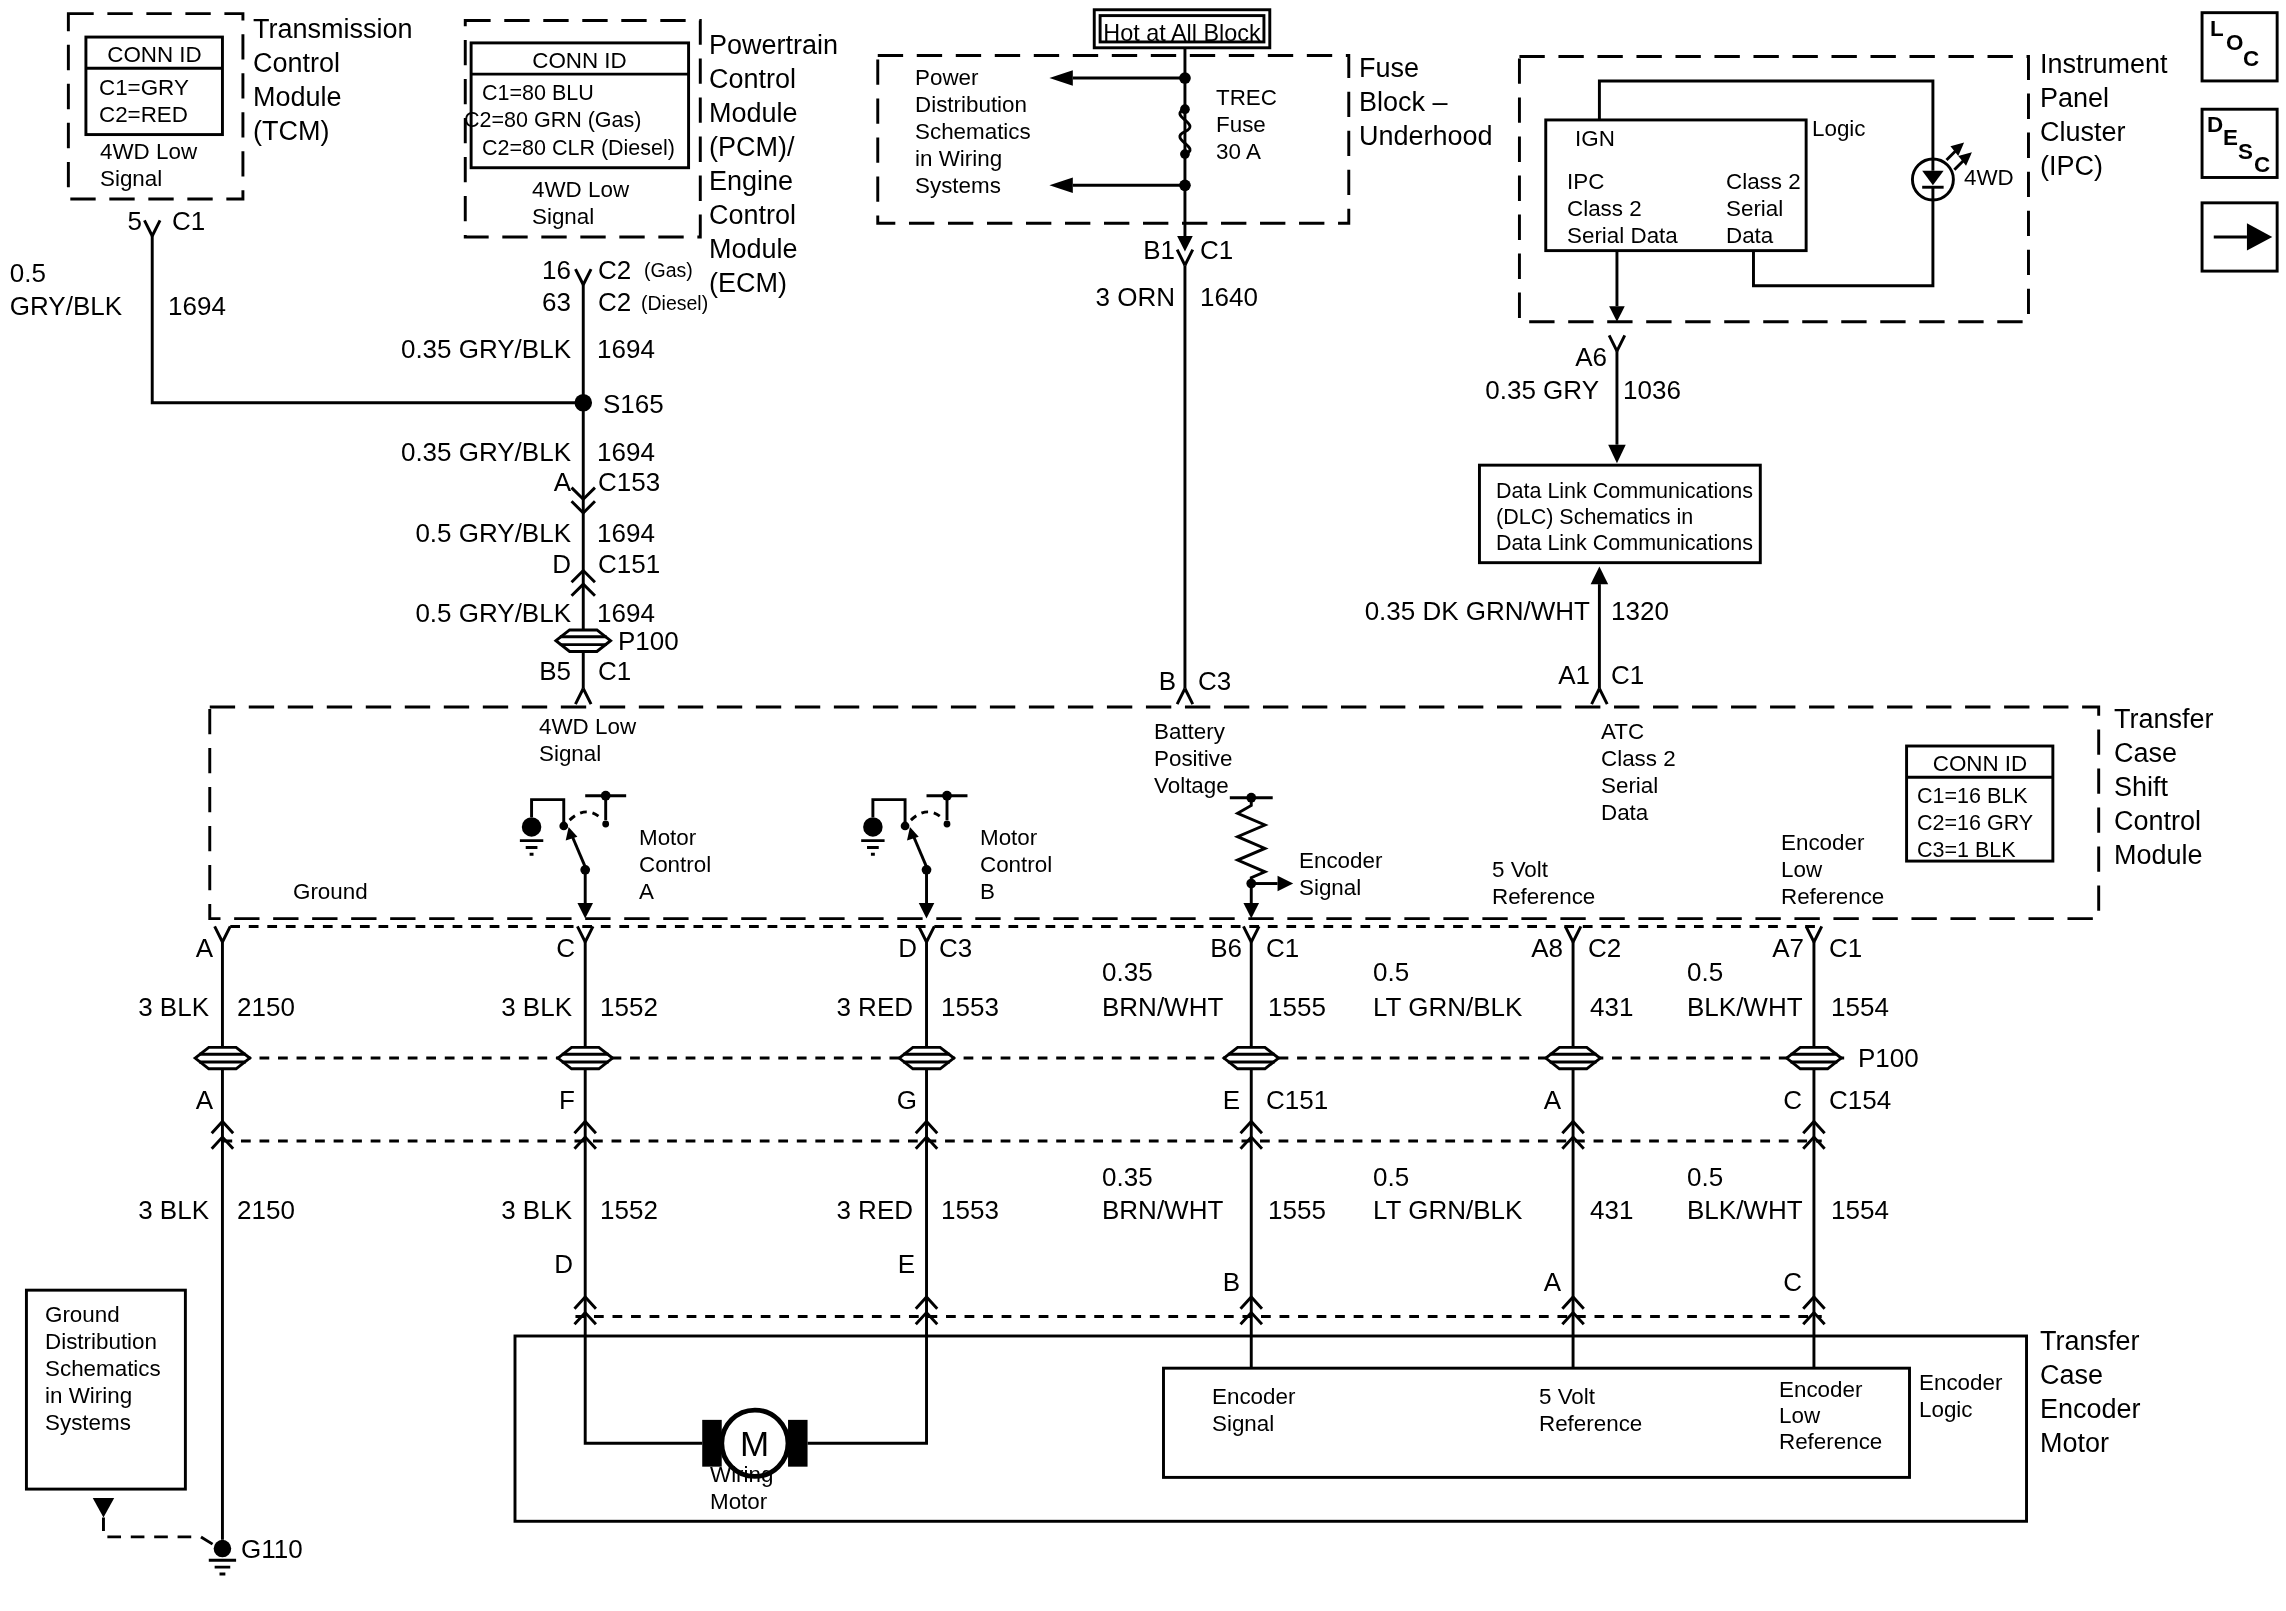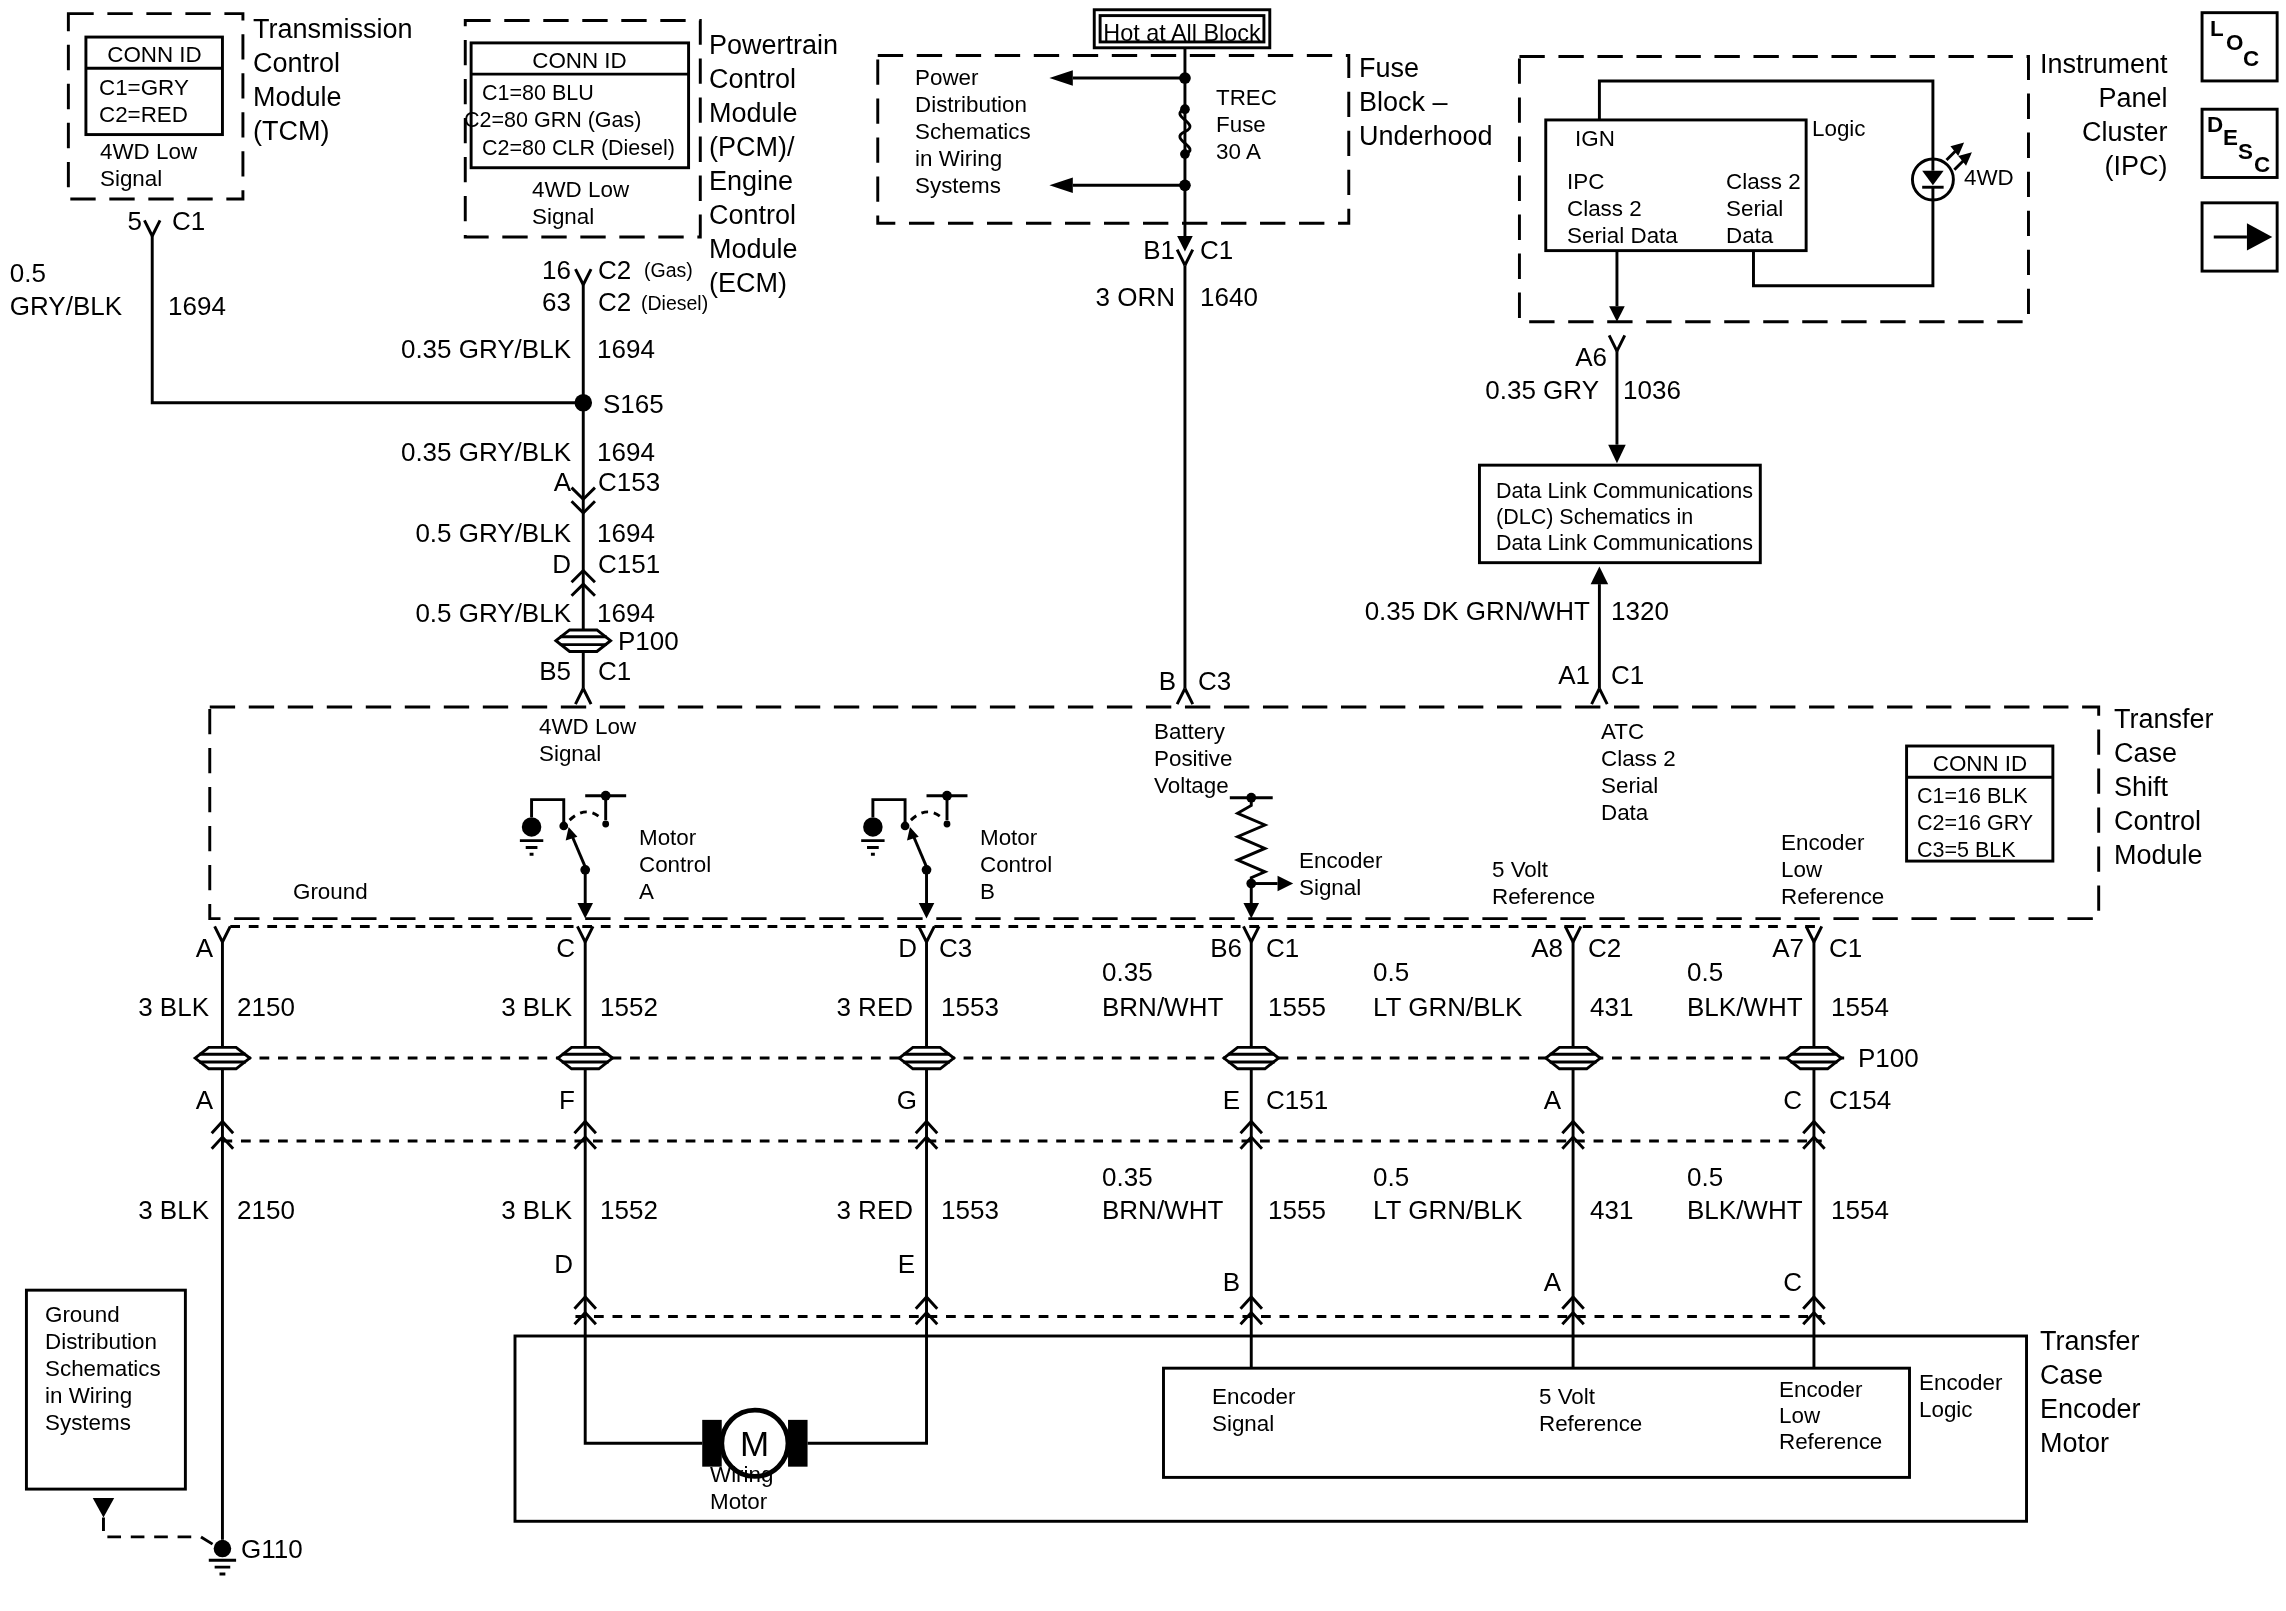--- a/index.html
+++ b/index.html
@@ -365,21 +365,21 @@
 
 <div class="t s23" style="left:1575px;top:125px;">IGN</div>
 <div class="t s23" style="left:1567px;top:168px;">IPC
 Class 2
 Serial Data</div>
 <div class="t s23" style="left:1726px;top:168px;">Class 2
 Serial
 Data</div>
 <div class="t s23" style="left:1812px;top:115px;">Logic</div>
 <div class="t s23" style="left:1964px;top:164px;">4WD</div>
-<div class="t s28" style="left:2040px;top:47px;text-align:right;">Instrument
+<div class="t s28" style="left:2040px;top:47px;">Instrument
 Panel
 Cluster
 (IPC)</div>
 <div class="t ra" style="right:680px;top:341px;">A6</div>
 <div class="t ra" style="right:688px;top:374px;">0.35 GRY</div>
 <div class="t" style="left:1623px;top:374px;">1036</div>
 
 <div class="t s22" style="left:1496px;top:478px;">Data Link Communications
 (DLC) Schematics in
 Data Link Communications</div>
@@ -407,21 +407,21 @@
 <div class="t s23" style="left:1299px;top:847px;">Encoder
 Signal</div>
 <div class="t s23" style="left:1492px;top:856px;">5 Volt
 Reference</div>
 <div class="t s23" style="left:1781px;top:829px;">Encoder
 Low
 Reference</div>
 <div class="t s23 ctr" style="left:1907px;top:750px;width:146px;">CONN ID</div>
 <div class="t s22" style="left:1917px;top:783px;">C1=16 BLK</div>
 <div class="t s22" style="left:1917px;top:810px;">C2=16 GRY</div>
-<div class="t s22" style="left:1917px;top:837px;">C3=5 BLK</div>
+<div class="t s22" style="left:1917px;top:837px;">C3=1 BLK</div>
 <div class="t s28" style="left:2114px;top:702px;">Transfer
 Case
 Shift
 Control
 Module</div>
 
 <div class="t ra" style="right:2074px;top:932px;">A</div>
 <div class="t ra" style="right:1712px;top:932px;">C</div>
 <div class="t ra" style="right:1370px;top:932px;">D</div>
 <div class="t" style="left:939px;top:932px;">C3</div>

